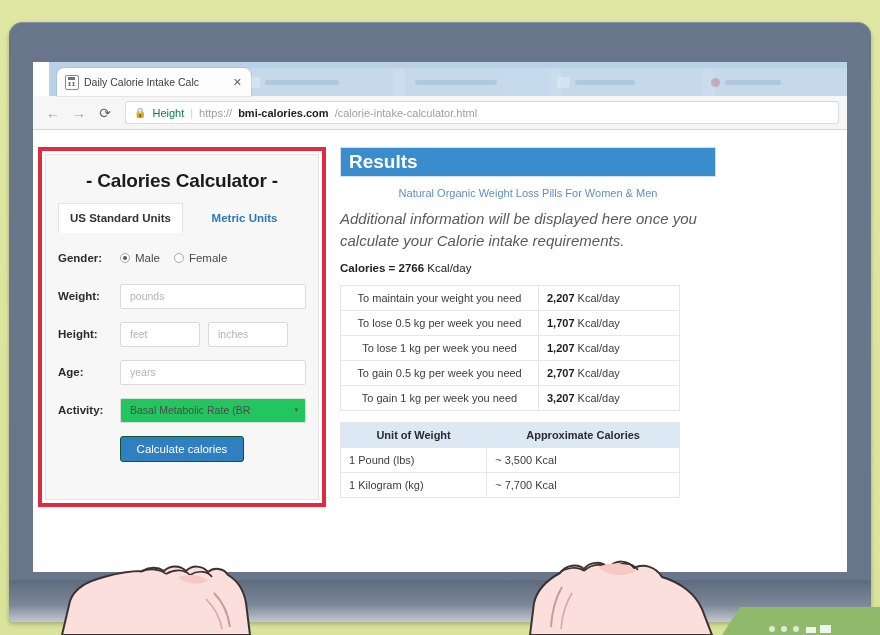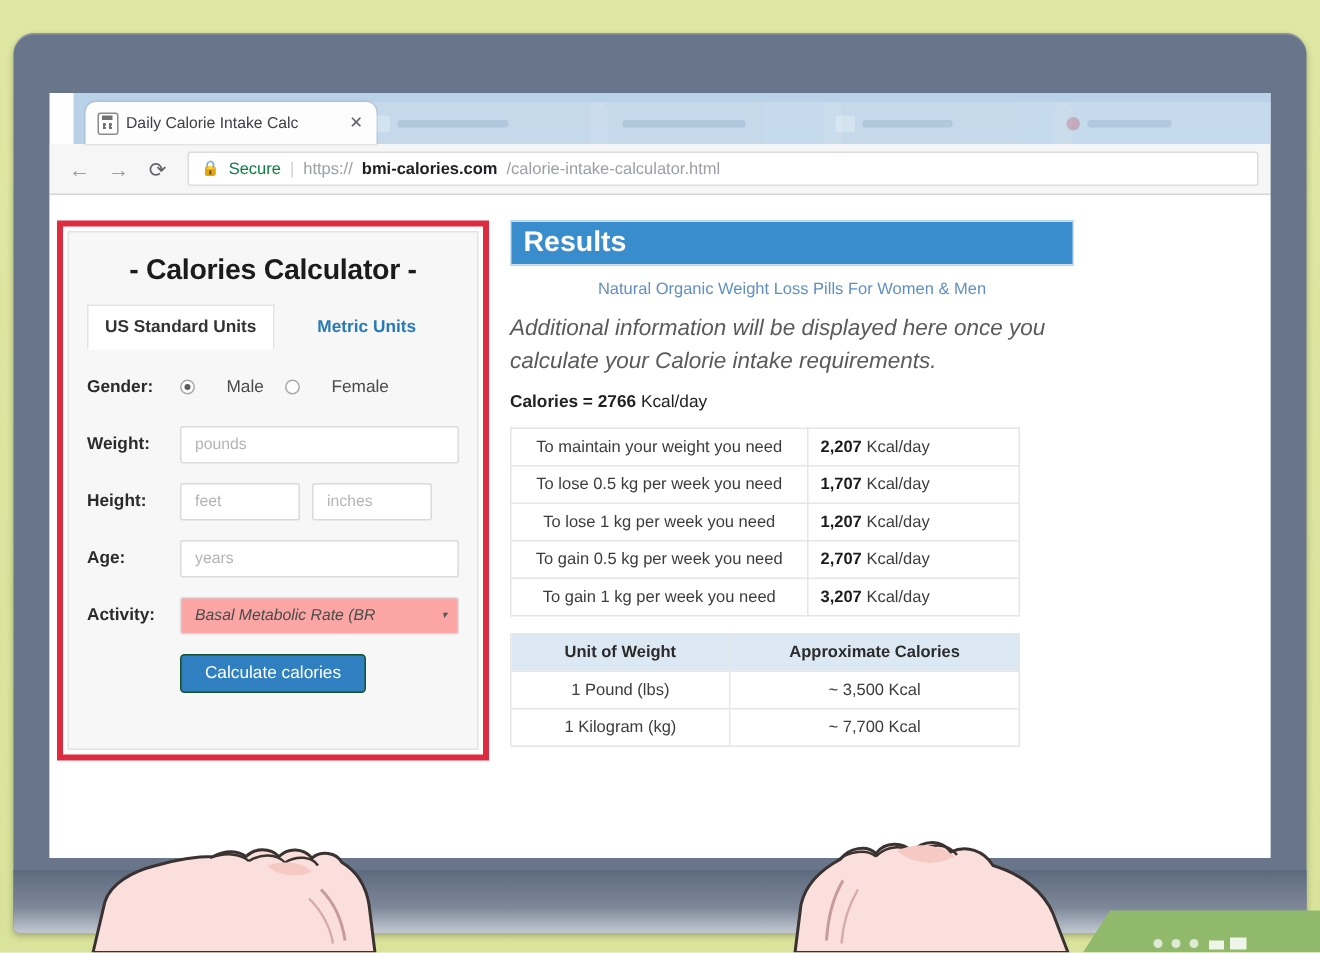--- a/index.html
+++ b/index.html
@@ -140,43 +140,43 @@
   .unit-tab {
     flex:1; display:flex; align-items:center; justify-content:center;
     font-size:11.5px; font-weight:bold;
   }
   .unit-tab.sel { background:#fff; color:#333; border:1px solid #e3e3e3; border-bottom-color:#fff;}
   .unit-tab.link { color:#2a7ab9; }
 
   .row { display:flex; align-items:center; height:38px; }
   .lbl { width:62px; flex:none; font-size:11.5px; font-weight:bold; color:#2b2b2b; }
   .radios { display:flex; align-items:center; gap:14px; font-size:11.5px; color:#4a4a4a;}
-  .radio { display:flex; align-items:center; gap:21px; }
+  .radio { display:flex; align-items:center; gap:5px; }
   .dot {
     width:10px; height:10px; border-radius:50%;
     border:1px solid #a9a9a9; background:#fff; box-sizing:border-box;
     position:relative;
   }
   .dot.on::after{
     content:""; position:absolute; left:2px; top:2px; width:4px; height:4px;
     border-radius:50%; background:#5b5b5b;
   }
   .field {
     height:25px; background:#fff; border:1px solid #dadada; border-radius:2px;
     display:flex; align-items:center; padding:0 9px; box-sizing:border-box;
     font-size:10.5px; color:#b4b4b4;
   }
   .field.wide { flex:1; }
   .field.half { width:80px; }
   .gap { width:8px; flex:none; }
   .select {
-    flex:1; height:25px; background:#fca5a5; border:1px solid #dadada; border-radius:2px;
+    flex:1; height:25px; background:#22c55e; border:1px solid #dadada; border-radius:2px;
     display:flex; align-items:center; justify-content:space-between;
     padding:0 7px 0 9px; box-sizing:border-box;
-    font-size:10.5px; color:#4b4b4b; overflow:hidden; white-space:nowrap;font-style:italic;
+    font-size:10.5px; color:#4b4b4b; overflow:hidden; white-space:nowrap;
   }
   .caret { font-size:7px; color:#555; }
   .btn-row { display:flex; justify-content:center; padding-top:7px; }
   .calc-btn {
     background:#2f7fc1; color:#fff; font-size:11.5px;
     border:1px solid #14532d; border-radius:3px;
     padding:6px 16px; white-space:nowrap;
   }
 
   
@@ -208,21 +208,21 @@
   td.val { text-align:left; width:124px; white-space:nowrap; }
   td.val b { color:#1c1c1c; }
 
   table.units { width:340px; border-collapse:collapse; margin-top:11px; background:#fff;}
   table.units th {
     background:#dce9f4; border:1px solid #e6e6e6; font-size:11px;
     color:#2b2b2b; padding:6px 24px;
   }
   table.units td {
     border:1px solid #e6e6e6; font-size:11px; color:#3c3c3c;
-    padding:6px 8px; text-align:center;margin-left:40px;
+    padding:6px 8px; margin-left:40px;
   }
 
   
   .hands { position:absolute; left:0; bottom:0; width:880px; height:120px; z-index:30;}
   
   .badge { position:absolute; right:0; bottom:0; z-index:31; }
 </style>
 </head>
 <body>
 
@@ -261,21 +261,21 @@
         <span class="bgtab-line" style="width:56px;"></span>
       </div>
     </div>
 
     <div class="omnibar">
       <span class="navbtn">←</span>
       <span class="navbtn">→</span>
       <span class="navbtn reload">⟳</span>
       <div class="urlbox">
         <span class="lock">🔒</span>
-        <span class="secure">Secure</span>
+        <span class="secure">Height</span>
         <span class="usep">|</span>
         <span class="url-dim">https://</span>
         <span class="url-strong">bmi-calories.com</span>
         <span class="url-dim">/calorie-intake-calculator.html</span>
       </div>
     </div>
 
     <div class="page">
 
       <div class="calc">

